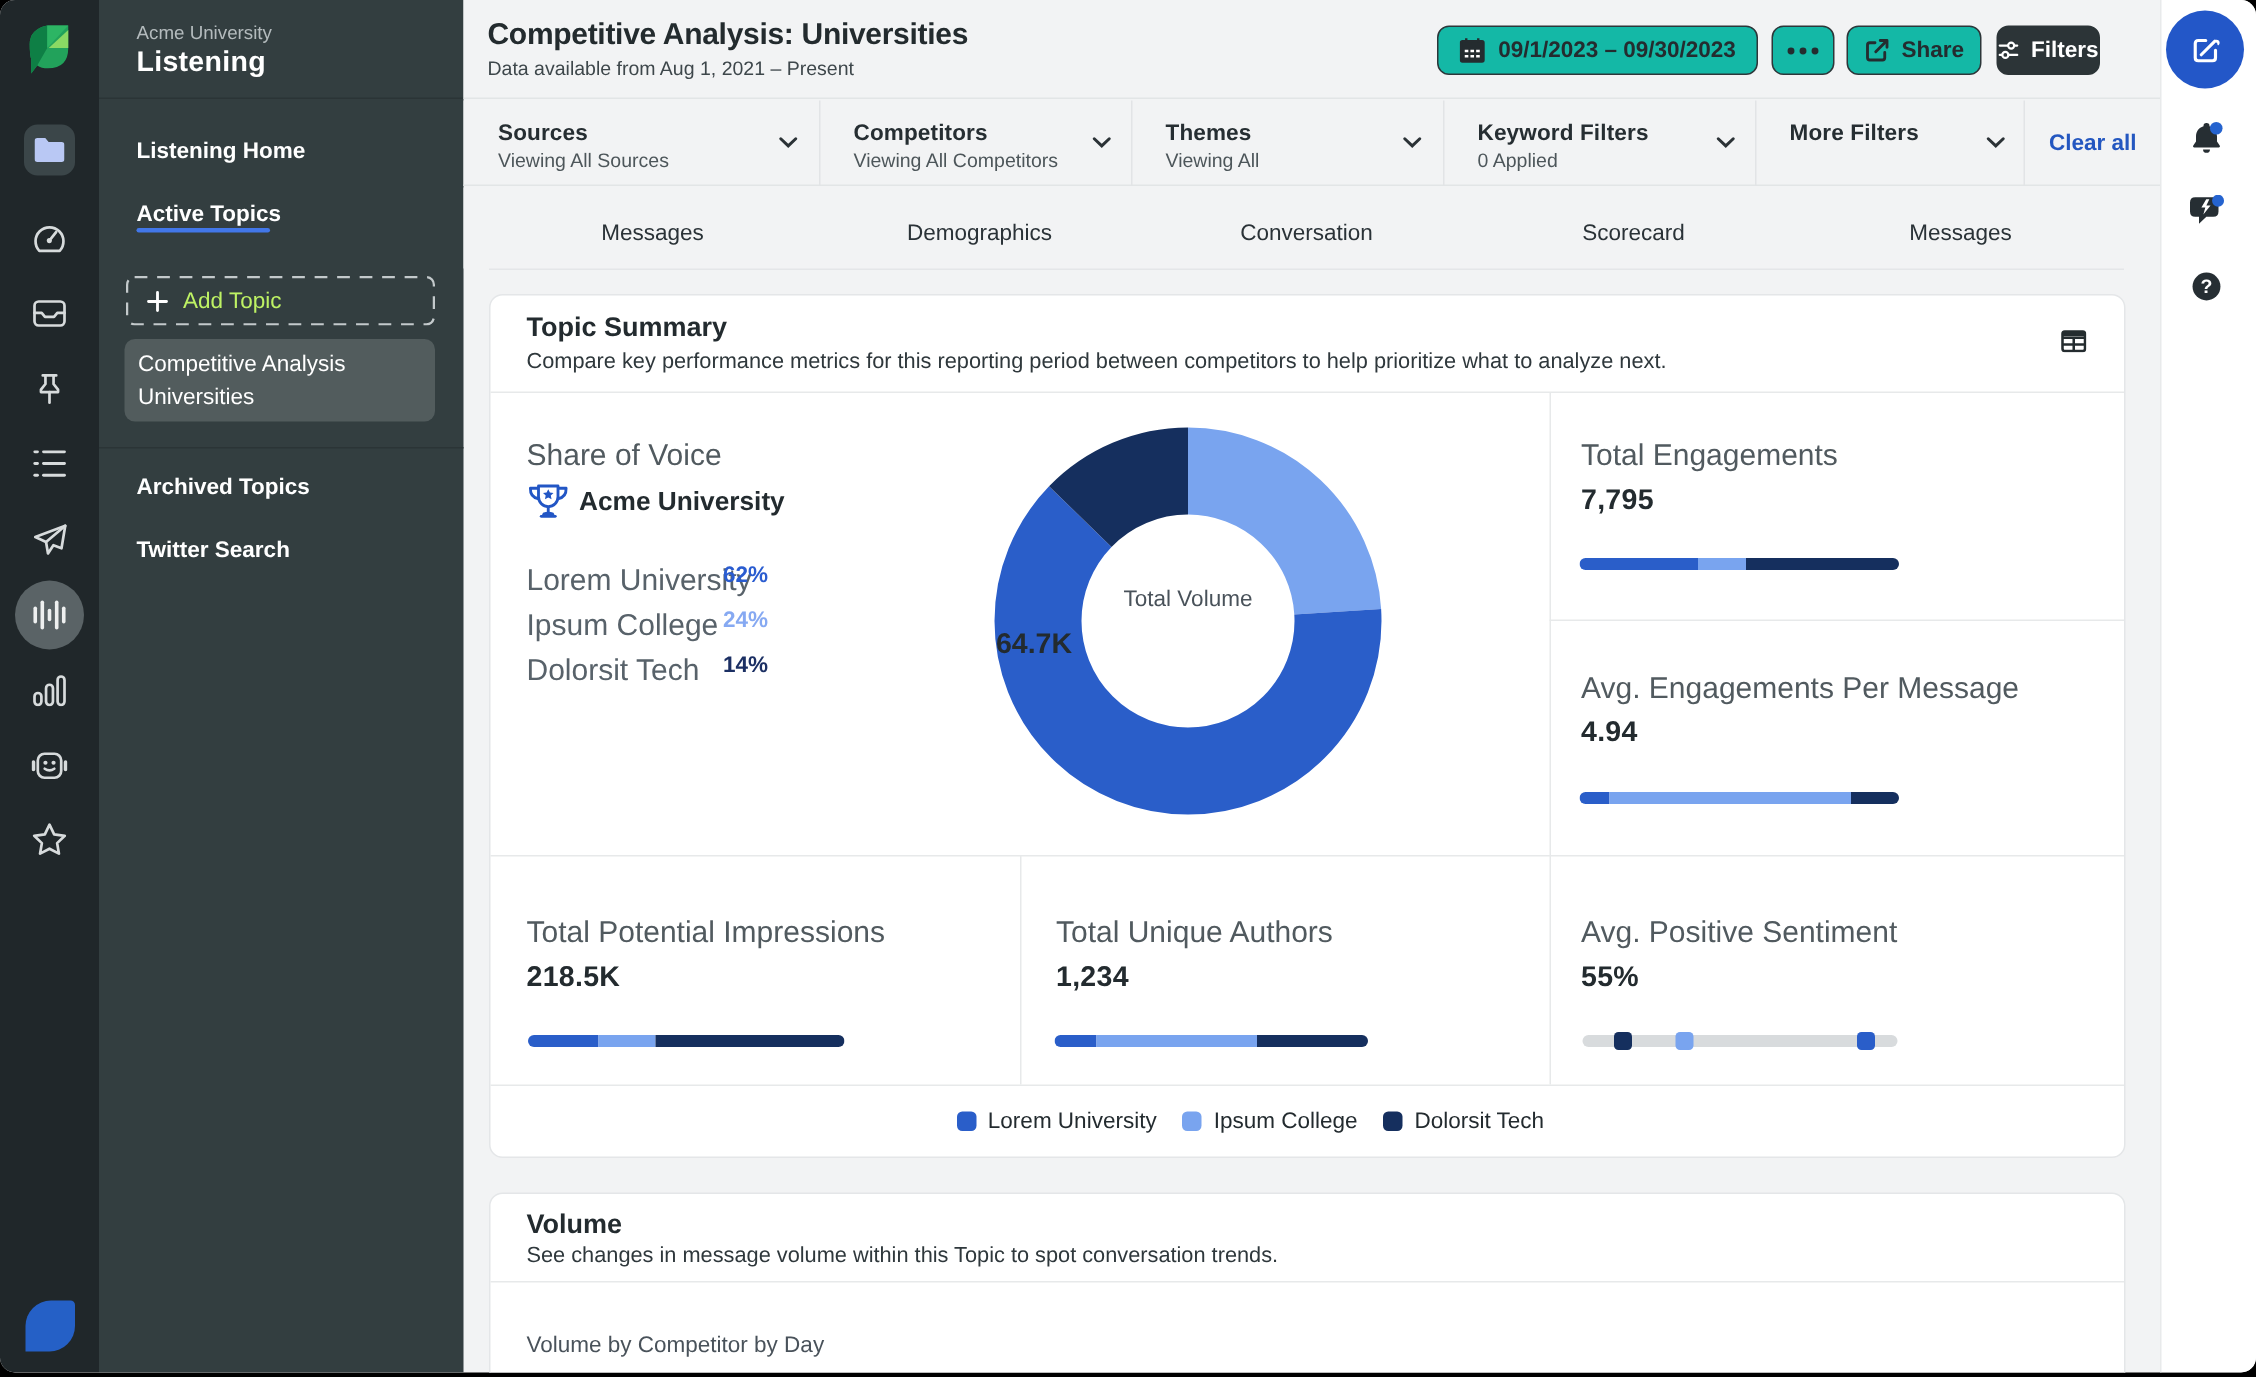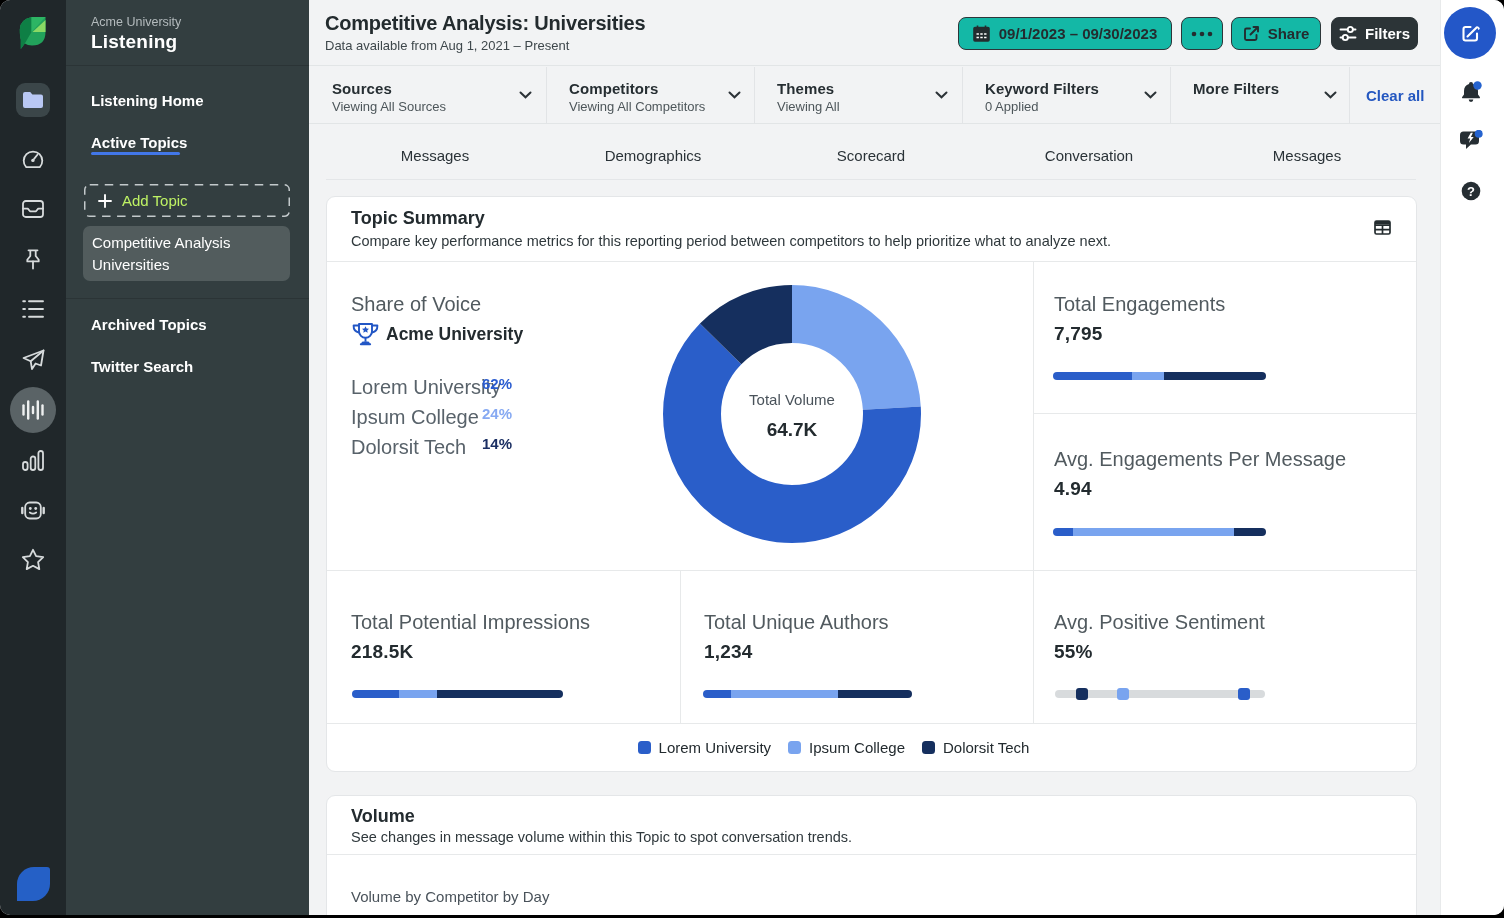--- a/index.html
+++ b/index.html
@@ -157,21 +157,21 @@
             <circle cx="19" cy="3" r="2.3" fill="#242c2f"></circle>
           </svg>
         </div>
 <div class="hbtn" style="left:922px;width:90px;">
 <svg width="17" height="17" viewBox="0 0 17 17" fill="none" stroke="#242c2f" stroke-width="1.9" style="margin-right:8px;">
             <path d="M7 3.5 H3.5 Q2 3.5 2 5 V13.5 Q2 15 3.5 15 H12 Q13.5 15 13.5 13.5 V10" stroke-linecap="round"></path>
             <path d="M7.5 9.5 L14.5 2.5" stroke-linecap="round"></path>
             <path d="M10.5 2 H15 V6.5" stroke-linecap="round" stroke-linejoin="round"></path>
           </svg>
 Share</div>
-<div class="hbtn" style="left:1022px;width:87px;background:#2c3437;border-color:#2c3437;color:#fff;">
+<div class="hbtn" style="left:1022px;width:69px;background:#2c3437;border-color:#2c3437;color:#fff;">
 <svg width="18" height="17" viewBox="0 0 18 17" fill="none" stroke="#fff" stroke-width="1.9" stroke-linecap="round" style="margin-right:8px;">
             <path d="M1.5 4.5 H8.5 M14 4.5 H16.5"></path>
             <circle cx="11.3" cy="4.5" r="2.6"></circle>
             <path d="M1.5 12.5 H3.5 M9 12.5 H16.5"></path>
             <circle cx="6.3" cy="12.5" r="2.6"></circle>
           </svg>
 Filters</div>
 </div>
 <div class="fbar">
 <div class="fsep" style="left:237px;"></div>
@@ -202,22 +202,22 @@
         </svg>
 <svg width="13" height="8" viewBox="0 0 13 8" fill="none" stroke="#2b3236" stroke-width="2" stroke-linecap="round" style="position:absolute;left:1015px;top:24px;">
           <path d="M1.5 1.5 L6.5 6.3 L11.5 1.5"></path>
         </svg>
 <div style="position:absolute;left:1057px;top:20px;font-size:15px;font-weight:bold;color:#2457c0;">Clear all</div>
 </div>
 <div class="tabs">
 <div class="tabrow">
           <div>Messages</div>
           <div>Demographics</div>
+          <div>Conversation</div>
           <div>Scorecard</div>
-          <div>Conversation</div>
           <div>Messages</div>
         </div>
 </div>
 <div class="tabline"></div>
 <div class="card" style="left:17px;top:196px;width:1091px;height:576px;">
 <div style="position:absolute;left:24px;top:11px;font-size:18px;font-weight:bold;color:#232b2f;">Topic Summary</div>
 <div style="position:absolute;left:24px;top:36px;font-size:14.5px;color:#2f383c;">Compare key performance metrics for this reporting period between competitors to help prioritize what to analyze next.</div>
 <div style="position:absolute;left:0;top:64px;width:1089px;height:1px;background:#e7e9ea;"></div>
 <svg width="17" height="15" viewBox="0 0 17 15" style="position:absolute;right:25px;top:23px;" fill="none" stroke="#242c2f" stroke-width="1.7">
           <rect x="1" y="1" width="15" height="13" rx="1.5"></rect>
@@ -249,21 +249,21 @@
 <div style="position:absolute;left:155px;top:238px;font-size:15px;font-weight:bold;color:#1b2f63;">14%</div>
 
 <svg width="260" height="260" viewBox="0 0 260 260" style="position:absolute;left:335px;top:87px;">
 <g transform="rotate(-90 130 130)">
 <circle cx="130" cy="130" r="100" fill="none" stroke="#79a4ef" stroke-width="58" stroke-dasharray="150.8 477.52"></circle>
 <circle cx="130" cy="130" r="100" fill="none" stroke="#2a5ec9" stroke-width="58" stroke-dasharray="397.2 231.12" stroke-dashoffset="-150.8"></circle>
 <circle cx="130" cy="130" r="100" fill="none" stroke="#152f5e" stroke-width="58" stroke-dasharray="80.3 548.02" stroke-dashoffset="-548.0"></circle>
 </g>
         </svg>
 <div style="position:absolute;left:337px;top:194px;width:256px;text-align:center;font-size:15px;color:#49525a;">Total Volume</div>
-<div style="position:absolute;left:337px;top:222px;width:256px;text-align:center;font-size:19px;font-weight:bold;color:#232b2f;">64.7K</div>
+<div style="position:absolute;left:337px;top:222px;width:256px;text-align:left;font-size:19px;font-weight:bold;color:#232b2f;">64.7K</div>
 
 <div class="glabel" style="left:727px;top:96px;">Total Engagements</div>
 <div class="gval" style="left:727px;top:126px;">7,795</div>
 <div class="bar" style="left:726px;top:175px;width:213px;">
           <i class="cblue" style="width:79px;"></i>
           <i class="clblue" style="width:32px;"></i>
           <i class="cnavy" style="width:102px;"></i>
         </div>
 <div class="glabel" style="left:727px;top:251px;">Avg. Engagements Per Message</div>
 <div class="gval" style="left:727px;top:281px;">4.94</div>

